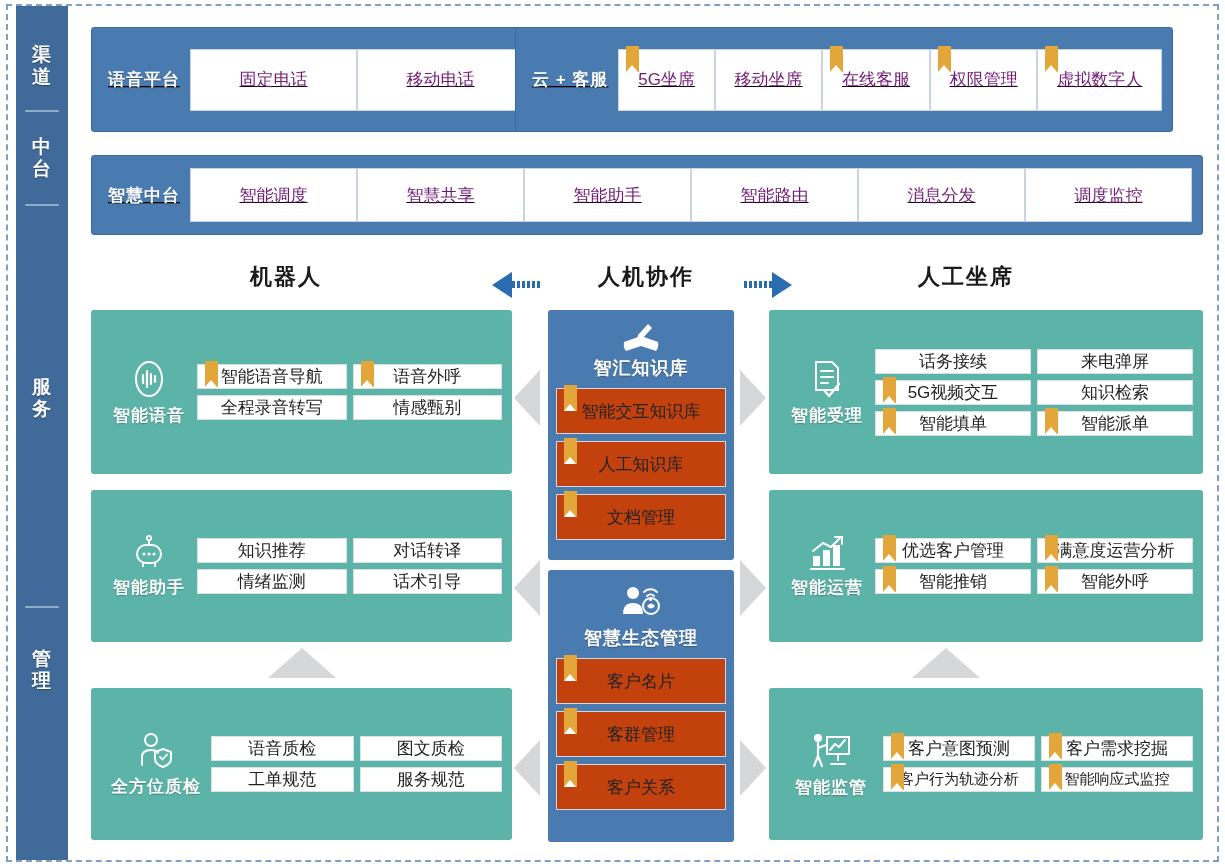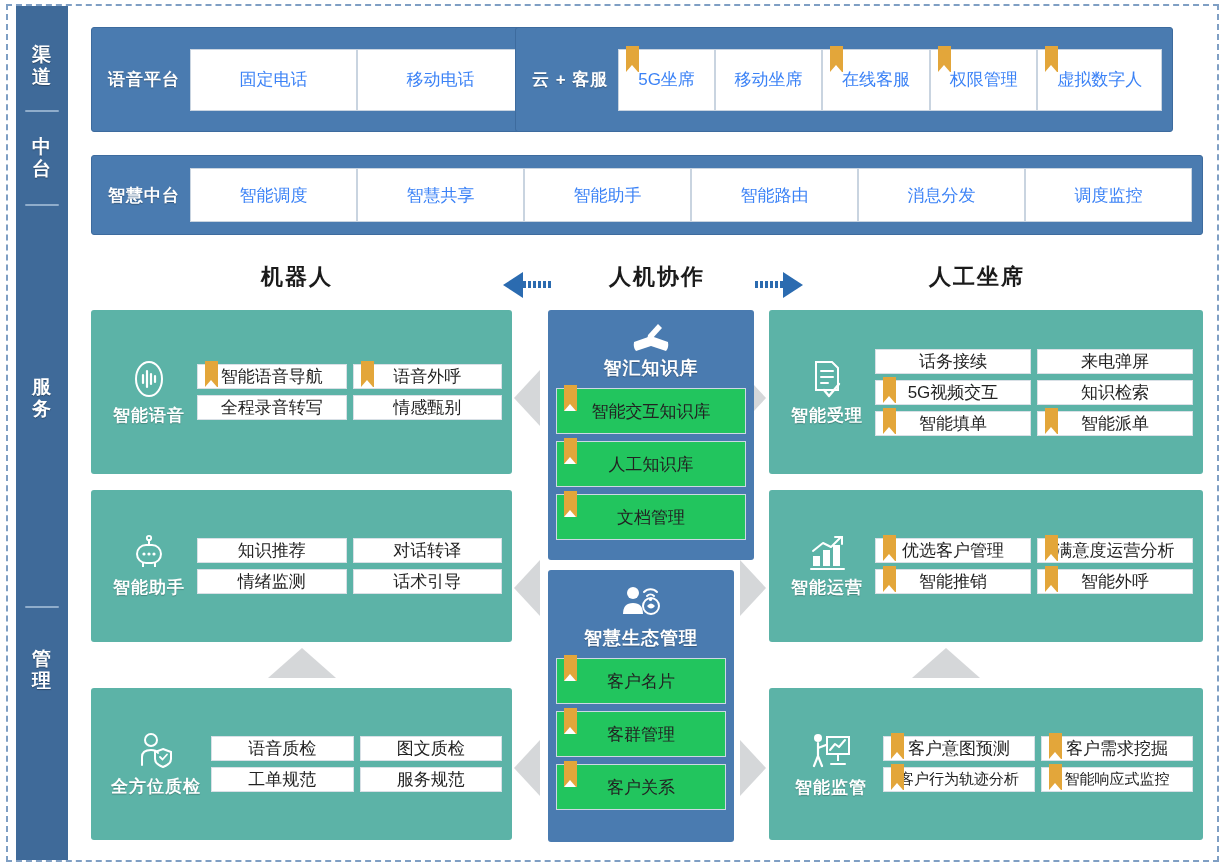--- a/index.html
+++ b/index.html
@@ -25,48 +25,48 @@
   .rail-item {
     color:#ffffff; font-weight:bold; font-size:19px; line-height:22px;
     letter-spacing:1px; text-align:center; width:26px;
     text-shadow:0 1px 1px rgba(0,0,0,.35);
   }
   .rail-div { width:34px; height:2px; background:#90adcb; border-radius:1px; }
 
   
   .blue-band {
     background:#4a7bb0; border:1px solid #3d6b9e; border-radius:3px;
-    display:flex; align-items:center; padding:8px 10px;
+    display:flex; align-items:center; padding:8px 10px;text-decoration:underline;
   }
   .band-title {
     color:#ffffff; font-weight:bold; font-size:17px; letter-spacing:1px;
     white-space:nowrap; padding:0 10px 0 6px;
     text-shadow:0 1px 1px rgba(0,0,0,.3);
   }
   .chip {
     background:#ffffff; border:1px solid #c9d4e0;
     display:flex; align-items:center; justify-content:center;
-    font-size:17px; color:#3b82f6; position:relative;
+    font-size:17px; color:#701a75; position:relative;
     height:62px; flex:1 1 auto;
   }
   .chip + .chip { margin-left:0;text-align:center; }
 
   
   .ribbon {
     position:absolute; left:7px; top:-4px; width:13px; height:26px;
     background:#e3a63a;
   }
   .ribbon::after{
     content:""; position:absolute; left:0; bottom:0; width:0; height:0;
     border-left:6.5px solid transparent; border-right:6.5px solid transparent;
     border-bottom:7px solid #ffffff;
   }
 
   
-  #midrow { position:absolute; left:93px; top:252px; width:1125px; height:56px; }
+  #midrow { position:absolute; left:82px; top:252px; width:1125px; height:56px; }
   .mid-label {
     position:absolute; top:10px; font-size:22px; font-weight:bold; color:#1b1b1b;
     letter-spacing:2px;
   }
   .tri-left {
     position:absolute; top:20px; width:0;height:0;
     border-top:13px solid transparent; border-bottom:13px solid transparent;
     border-right:20px solid #2b6bb0;
   }
   .tri-right {
@@ -107,21 +107,21 @@
   }
   .stack-head {
     display:flex; flex-direction:column; align-items:center; gap:2px;
     padding:4px 0 8px 0;
   }
   .stack-head .s-label {
     color:#ffffff; font-weight:bold; font-size:18px; letter-spacing:1px;
     text-shadow:0 1px 1px rgba(0,0,0,.3);
   }
   .stack-item {
-    background:#22c55e; border:1px solid #cdd8e4; position:relative;
+    background:#c2410c; border:1px solid #cdd8e4; position:relative;
     display:flex; align-items:center; justify-content:center;
     font-size:17px; color:#222; height:46px; margin-bottom:7px;
   }
   .stack-item:last-child { margin-bottom:8px; }
 
   
   .gray-left {
     position:absolute; width:0;height:0;
     border-top:28px solid transparent; border-bottom:28px solid transparent;
     border-right:26px solid #d5d7d9;
@@ -324,21 +324,21 @@
       </div>
     <div class="cell">
       <span>工单规范</span>
       </div>
     <div class="cell">
       <span>服务规范</span>
       </div>
   </div>
 </div>
 
-<div class="center-stack" style="left:548px; top:310px; width:206px; height:250px;">
+<div class="center-stack" style="left:548px; top:310px; width:186px; height:250px;">
   <div class="stack-head">
     <svg class="icon-svg" width="46" height="32" viewBox="0 0 46 32">
       <path d="M23 14 L6 20 Q5 26 8 29 L23 24 Z" fill="#fff"></path>
       <path d="M23 14 L40 20 Q41 26 38 29 L23 24 Z" fill="#fff"></path>
       <path d="M30 2 L34 6 L24 17 L19 18 L20 13 Z" fill="#fff"></path>
     </svg>
     <div class="s-label">智汇知识库</div>
   </div>
   <div class="stack-item">
     <span class="ribbon"></span>

